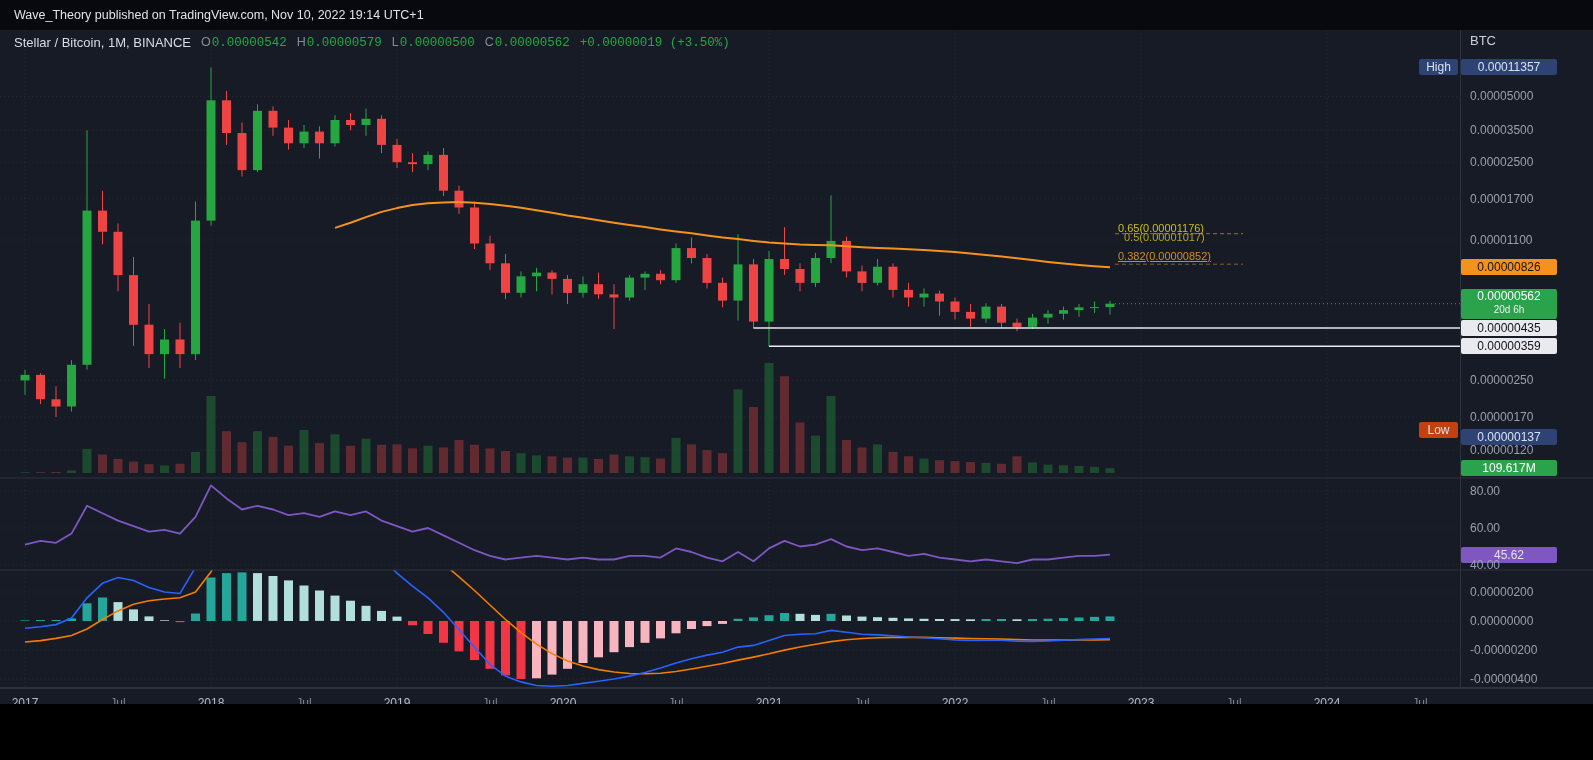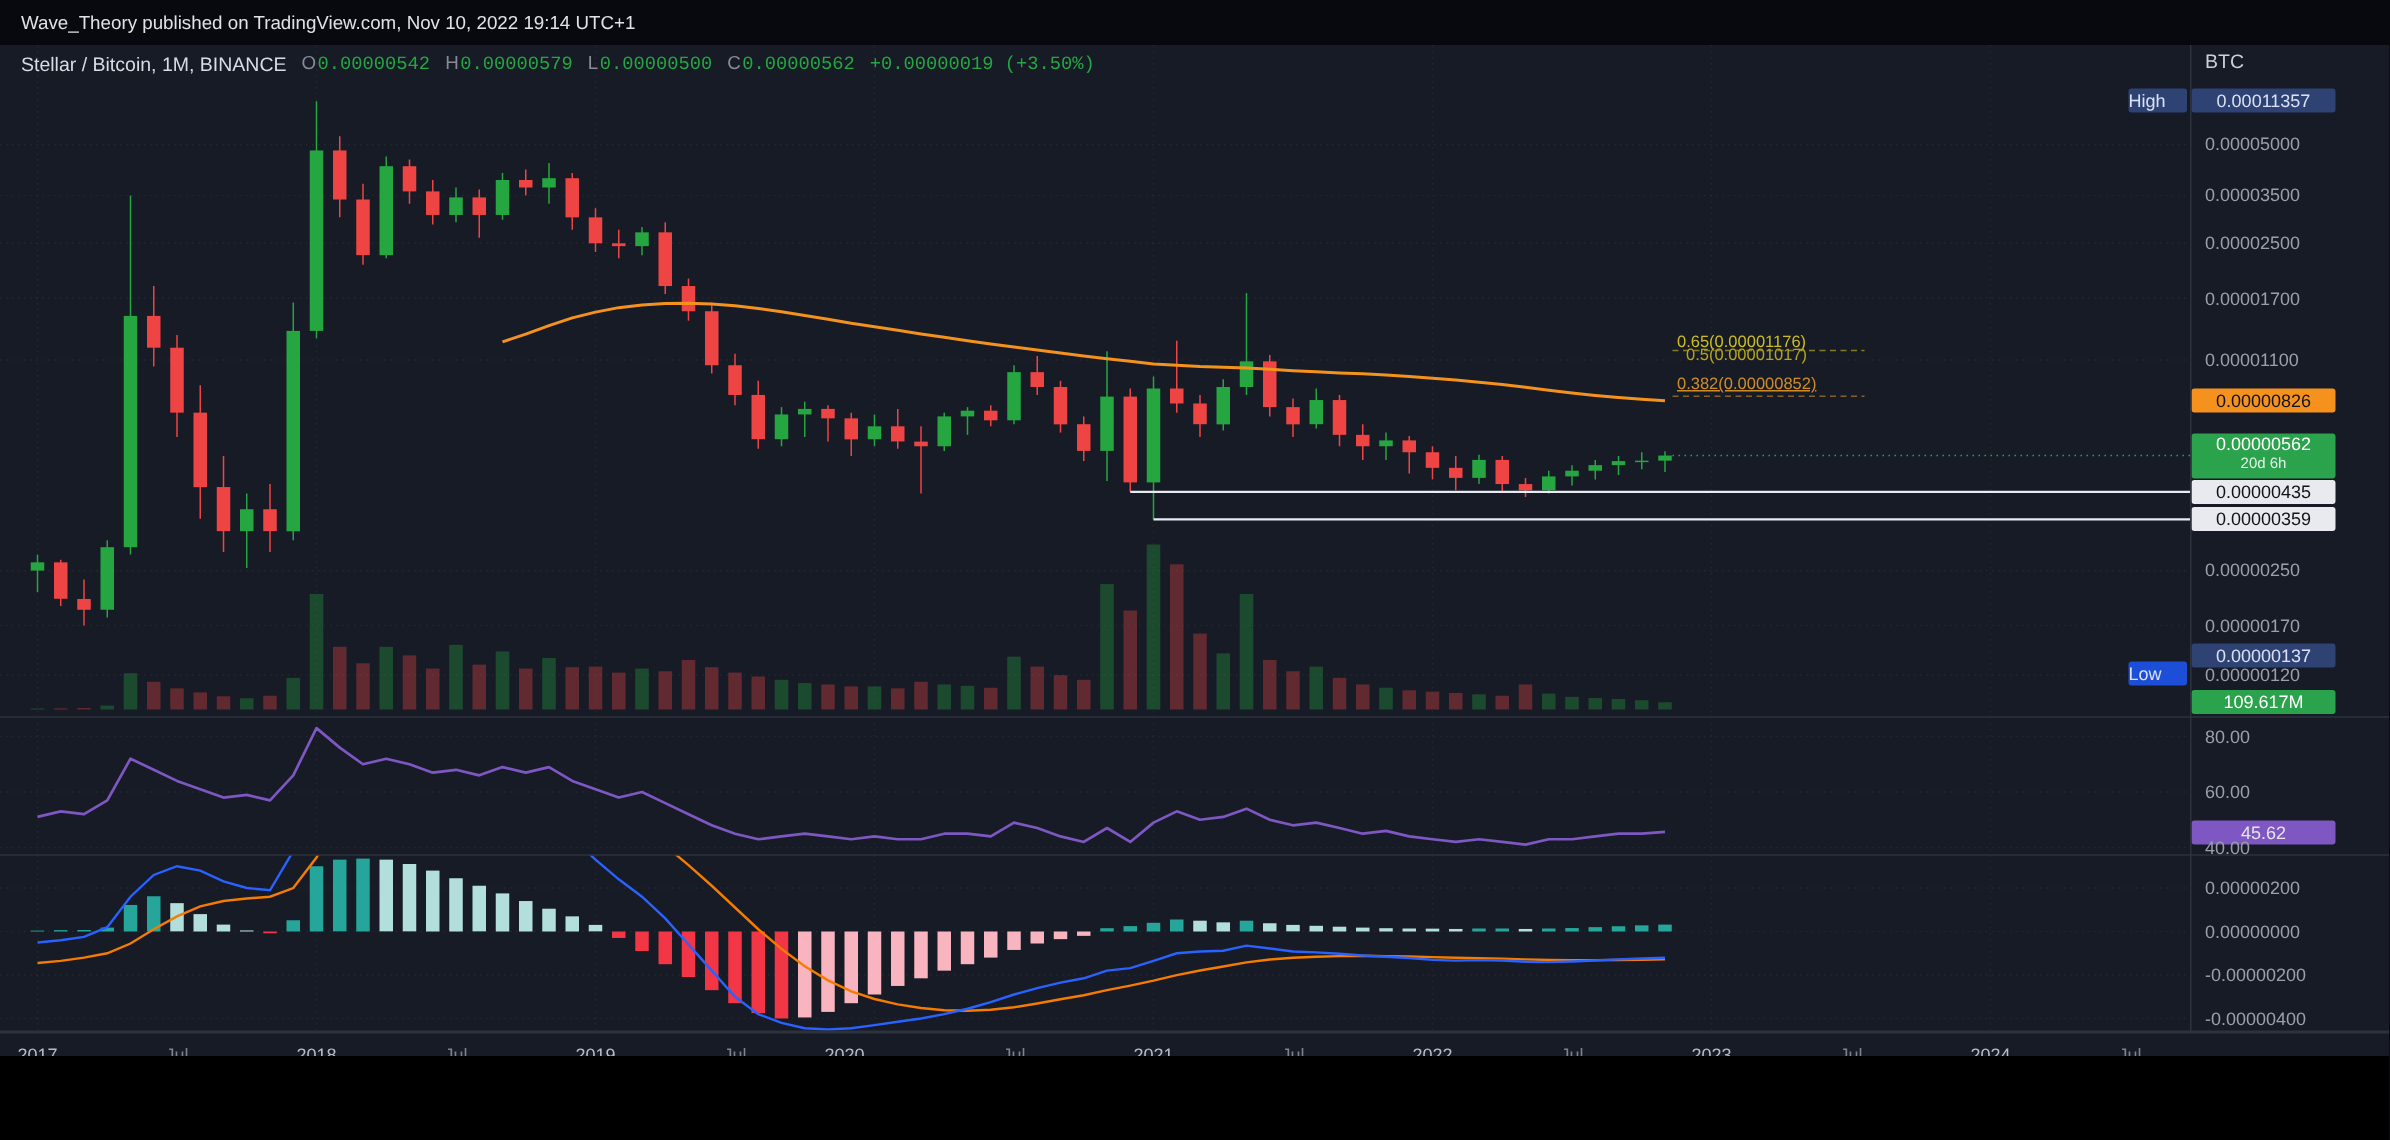--- a/index.html
+++ b/index.html
@@ -14,21 +14,21 @@
   .legend .sym{font-size:13px;color:#d9dce3;}
   .legend .k{color:#868b96;margin-right:1px;}
   .legend .val{color:#26a641;font-family:Liberation Mono, monospace;}
   .unit{position:absolute;top:3px;left:1470px;color:#cbd0d8;font-size:13px;}
   #right-scale{position:absolute;left:1460px;top:0;width:133px;height:658px;}
   .plain{position:absolute;left:10px;height:16px;line-height:16px;font-size:12px;color:#9aa0aa;white-space:nowrap;}
   .badge{position:absolute;left:1px;width:96px;height:16px;line-height:16px;text-align:center;
          font-size:12px;border-radius:2px;white-space:nowrap;}
   .badge.two{height:30px;line-height:15px;}
   .badge .sub{display:block;font-size:10px;line-height:11px;opacity:.88;}
-  .hlname{position:absolute;left:1419px;width:39px;height:16px;line-height:16px;text-align:left;
+  .hlname{position:absolute;left:1419px;width:39px;height:16px;line-height:16px;text-align:center;
           font-size:12px;border-radius:2px;}
   .ann{position:absolute;font-size:11px;white-space:nowrap;}
   .time-axis{position:absolute;top:688px;left:0;width:1593px;height:30px;background:#171b26;
              border-top:1px solid #2e323d;box-sizing:border-box;}
   .time-axis span{position:absolute;top:7px;transform:translateX(-50%);font-size:12px;}
   .time-axis .yr{color:#b8bcc6;}
   .time-axis .mo{color:#7d828e;}
   .axis-vline{position:absolute;left:1460px;top:30px;width:1px;height:688px;background:#2e323d;}
   .footer{position:absolute;top:718px;left:0;width:1593px;height:42px;background:#12151c;
           border-top:1px solid #23272f;box-sizing:border-box;display:flex;align-items:center;
@@ -422,21 +422,21 @@
         <div class="plain" style="top: 453px;">80.00</div>
         <div class="plain" style="top: 490px;">60.00</div>
         <div class="badge" style="top: 516.603px; background: rgb(126, 87, 194); color: #e5e5e5;">45.62</div>
         <div class="plain" style="top: 527px;">40.00</div>
         <div class="plain" style="top: 554px;">0.00000200</div>
         <div class="plain" style="top: 583px;">0.00000000</div>
         <div class="plain" style="top: 612px;">-0.00000200</div>
         <div class="plain" style="top: 641px;">-0.00000400</div>
       </div>
   <div class="hlname" style="top: 29.4646px; background: rgb(46, 67, 116); color: rgb(217, 225, 242);">High</div>
-      <div class="hlname" style="top: 411px; background: #1d4ed8; color: rgb(217, 225, 242);">Low</div>
+      <div class="hlname" style="top: 392px; background: #c2410c; color: rgb(217, 225, 242);">Low</div>
       <span class="ann" style="left: 1118px; top: 192px; color: rgb(205, 189, 34);">0.65(0.00001176)</span>
       <span class="ann" style="left: 1124px; top: 201px; color: rgb(179, 164, 31);">0.5(0.00001017)</span>
       <span class="ann" style="left: 1118px; top: 220px; color: rgb(207, 141, 42); text-decoration: underline;">0.382(0.00000852)</span>
     </div>
 
   <div class="axis-vline"></div>
 
   <div class="time-axis" id="time-axis">
       <span class="yr" style="left: 25px;">2017</span>
       <span class="mo" style="left: 118px;">Jul</span>

